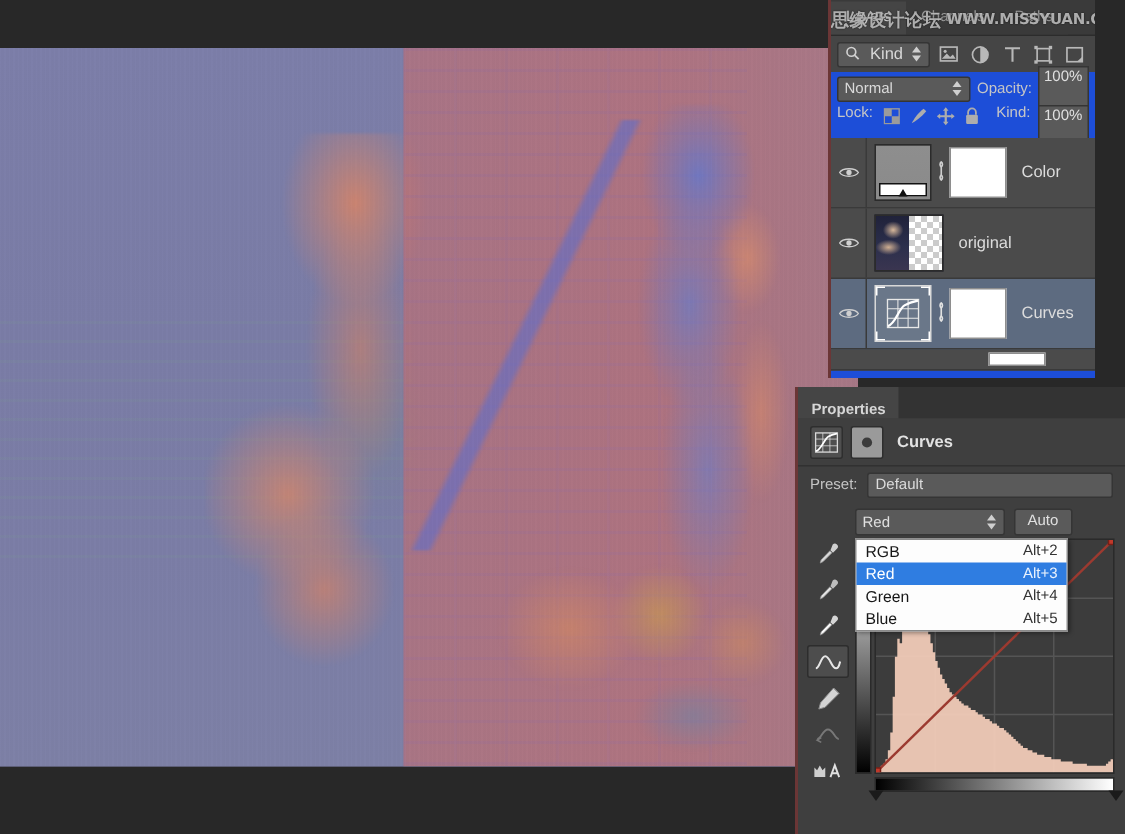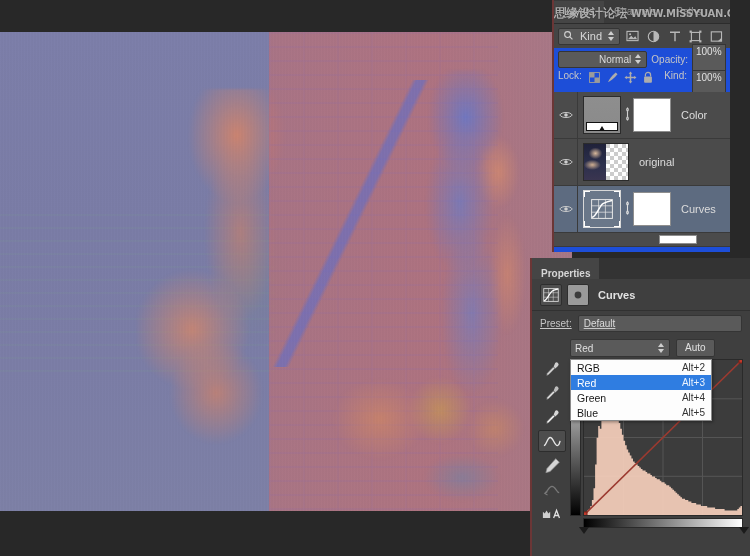--- a/index.html
+++ b/index.html
@@ -156,21 +156,21 @@
   #blend-row {
     height: 22px; display: flex; align-items: center;
     padding: 0 4px; gap: 4px;
   }
   .blend-select {
     width: 104px; height: 17px; padding: 0 4px;
     background: #5a5a5a; border: 1px solid #353535; border-radius: 2px;
     font-size: 10px; color: #dadada; line-height: 15px;
     display: flex; align-items: center;
   }
-  .blend-select .lbl { flex: 1; margin-left: 36px; }
+  .blend-select .lbl { flex: 1; }
   .op-label { font-size: 10px; color: #c6c6c6; }
   .num-field {
     height: 31px; min-width: 34px; padding: 0 3px;
     background: #5a5a5a; border: 1px solid #353535;
     font-size: 10px; color: #e0e0e0; line-height: 14px; text-align: left;
   }
 
   
   #lock-row {
     height: 22px; display: flex; 
@@ -276,21 +276,20 @@
   .ph-btn {
     width: 22px; height: 22px; background: #4f4f4f;
     border: 1px solid #2e2e2e; border-radius: 2px;
     display: flex; align-items: center; justify-content: center;
   }
   .ph-btn.plain { background: #9a9a9a; }
   #prop-title { font-size: 11px; color: #e2e2e2; font-weight: bold; margin-left: 4px; }
   #preset-row {
     height: 24px; display: flex; align-items: center; gap: 6px;
     padding: 0 8px;
-    text-decoration: underline;
   }
   .prop-label { font-size: 10px; color: #c4c4c4; }
   #preset-field {
     flex: 1; height: 17px; background: #5a5a5a; border: 1px solid #353535;
     font-size: 10px; color: #dcdcdc; line-height: 15px; padding: 0 5px;
     border-radius: 2px;
   }
   #channel-row {
     height: 26px; display: flex; align-items: center; gap: 6px;
     padding: 0 8px 0 38px;

